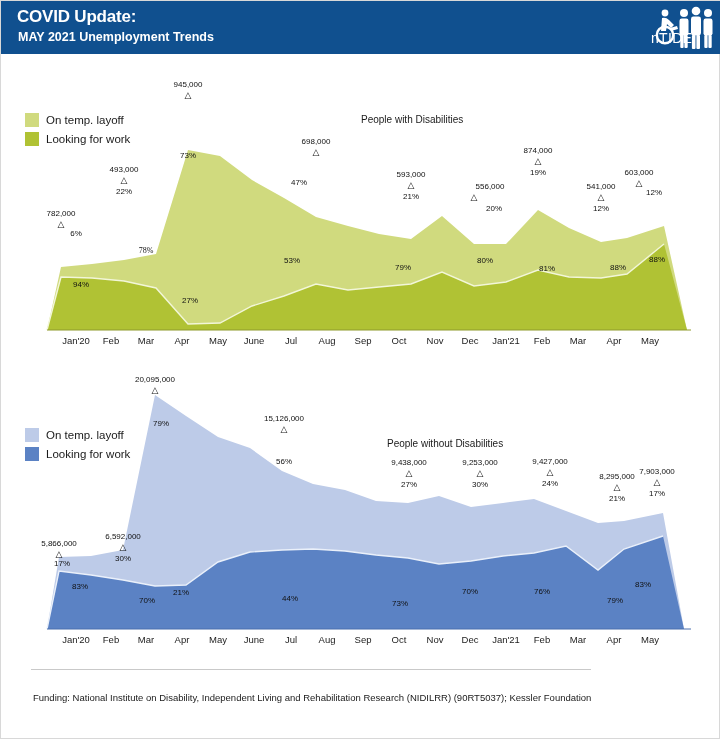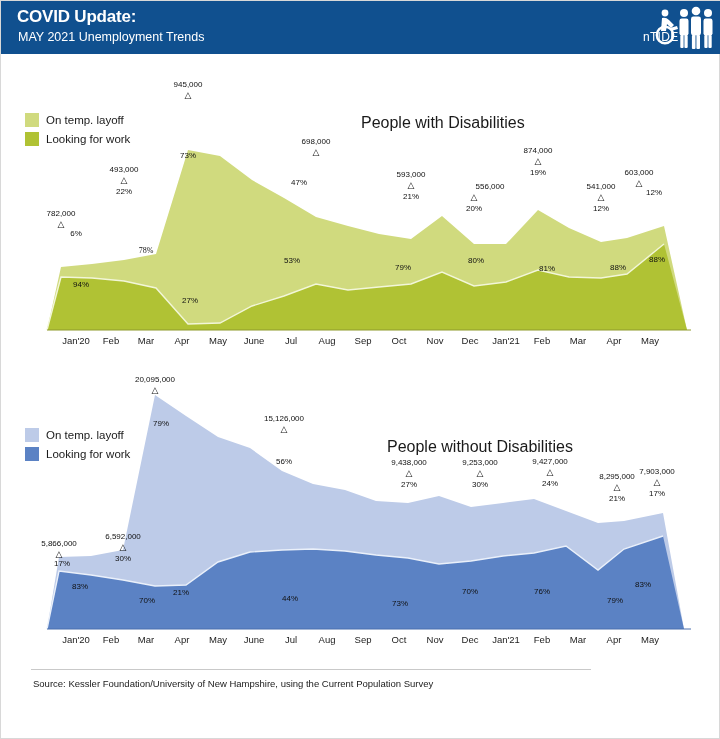--- a/index.html
+++ b/index.html
@@ -23,48 +23,48 @@
     background: #10508f;
     overflow: hidden;
   }
   #header-title {
     position: absolute; left: 16px; top: 6px;
     font-size: 17px; font-weight: bold; color: #ffffff;
     letter-spacing: -0.2px;
   }
   #header-subtitle {
     position: absolute; left: 17px; top: 29px;
-    font-size: 12.5px; color: #ffffff; font-weight: normal;
+    font-size: 12.5px; color: #ffffff; font-weight: bold;
   }
   #logo {
     position: absolute; right: 6px; top: 2px;
     width: 76px; height: 48px;
   }
   #logo-text {
-    position: absolute; left: 4px; top: 27px;
-    font-size: 12px; color: #ffffff; letter-spacing: 0.3px;
+    position: absolute; left: 12px; top: 27px;
+    font-size: 14px; color: #ffffff; letter-spacing: 0.3px;
   }
 
   
   .chart-block { position: absolute; left: 0; width: 720px; }
   #chart-top { top: 57px; height: 290px; }
   #chart-bottom { top: 355px; height: 290px; }
 
   .chart-svg { position: absolute; left: 0; top: 0; }
 
   .legend { position: absolute; }
   #legend-top { left: 24px; top: 55px; }
   #legend-bottom { left: 24px; top: 72px; }
   .legend-row { display: flex; align-items: center; margin-bottom: 5px; }
   .legend-swatch { width: 14px; height: 14px; margin-right: 7px; }
   .legend-label { font-size: 11.5px; color: #1a1a1a; }
 
   .chart-title {
     position: absolute;
-    font-size: 16px; color: #1a1a1a; font-weight: normal;
+    font-size: 10px; color: #1a1a1a; font-weight: normal;
   }
   #title-top { left: 360px; top: 56px; }
   #title-bottom { left: 386px; top: 436px; }
 
   .axis-label {
     position: absolute;
     font-size: 9.5px; color: #222222;
     text-align: center;
     width: 42px;
   }
@@ -180,40 +180,40 @@
     <div class="pt-value" style="left:280px; top:79px;">698,000</div>
     <div class="pt-marker" style="left:305px; top:89px;">△</div>
     <div class="pct" style="left:281px; top:120px;">47%</div>
 
     <div class="pt-value" style="left:375px; top:112px;">593,000</div>
     <div class="pt-marker" style="left:400px; top:122px;">△</div>
     <div class="pct" style="left:393px; top:134px;">21%</div>
 
     <div class="pt-value" style="left:454px; top:124px;">556,000</div>
     <div class="pt-marker" style="left:463px; top:134px;">△</div>
-    <div class="pct" style="left:456px; top:146px;">20%</div>
+    <div class="pct" style="left:476px; top:146px;">20%</div>
 
     <div class="pt-value" style="left:502px; top:88px;">874,000</div>
     <div class="pt-marker" style="left:527px; top:98px;">△</div>
     <div class="pct" style="left:520px; top:110px;">19%</div>
 
     <div class="pt-value" style="left:565px; top:124px;">541,000</div>
     <div class="pt-marker" style="left:590px; top:134px;">△</div>
     <div class="pct" style="left:583px; top:146px;">12%</div>
 
     <div class="pt-value" style="left:603px; top:110px;">603,000</div>
     <div class="pt-marker" style="left:628px; top:120px;">△</div>
     <div class="pct" style="left:636px; top:130px;">12%</div>
 
     <div class="pct" style="left:63px;  top:222px;">94%</div>
     <div class="pct" style="left:128px; top:188px;font-family:Liberation Serif, serif;">78%</div>
     <div class="pct" style="left:172px; top:238px;">27%</div>
     <div class="pct" style="left:274px; top:198px;">53%</div>
     <div class="pct" style="left:385px; top:205px;">79%</div>
-    <div class="pct" style="left:458px; top:198px;">80%</div>
+    <div class="pct" style="left:458px; top:198px;text-align:right;">80%</div>
     <div class="pct" style="left:529px; top:206px;">81%</div>
     <div class="pct" style="left:600px; top:205px;">88%</div>
     <div class="pct" style="left:639px; top:197px;">88%</div>
 
     <div class="axis-label" style="left:54px;  top:277px;">Jan'20</div>
     <div class="axis-label" style="left:89px;  top:277px;">Feb</div>
     <div class="axis-label" style="left:124px; top:277px;">Mar</div>
     <div class="axis-label" style="left:160px; top:277px;">Apr</div>
     <div class="axis-label" style="left:196px; top:277px;">May</div>
     <div class="axis-label" style="left:232px; top:277px;">June</div>
@@ -311,15 +311,15 @@
     <div class="axis-label" style="left:413px; top:278px;">Nov</div>
     <div class="axis-label" style="left:448px; top:278px;">Dec</div>
     <div class="axis-label" style="left:484px; top:278px;">Jan'21</div>
     <div class="axis-label" style="left:520px; top:278px;">Feb</div>
     <div class="axis-label" style="left:556px; top:278px;">Mar</div>
     <div class="axis-label" style="left:592px; top:278px;">Apr</div>
     <div class="axis-label" style="left:628px; top:278px;">May</div>
   </div>
 
   <div id="footer-rule"></div>
-  <div class="footer-line" id="footer-source">Source: Kessler Foundation/University of New Hampshire, using the Current Population Survey</div>
+  <div class="footer-line" id="footer-funding">Funding: National Institute on Disability, Independent Living and Rehabilitation Research (NIDILRR) (90RT5037); Kessler Foundation</div>
 
 </div>
 
 </body></html>

